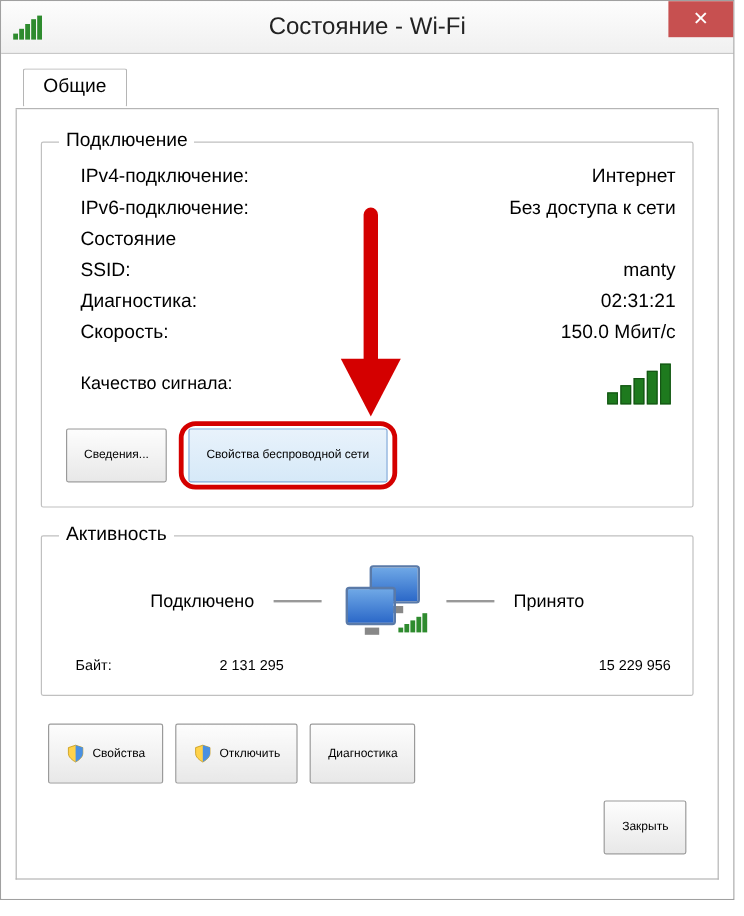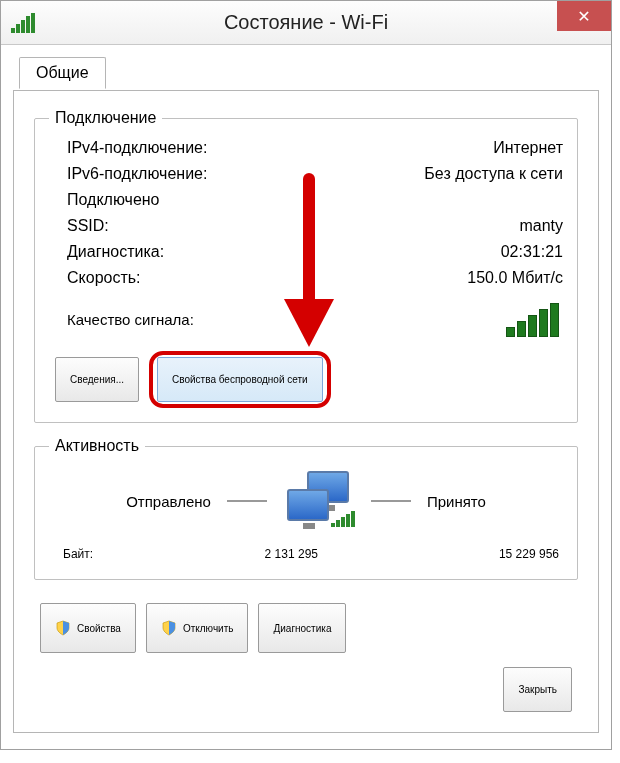--- a/index.html
+++ b/index.html
@@ -191,21 +191,21 @@
     align-items: flex-end;
     gap: 1px;
   }
   .minisignal span { width: 4px; background: #2e8b2e; }
   .byterow {
     display: flex;
     padding: 12px 4px 4px 14px;
     font-size: 12px;
   }
   .byterow .blabel { flex: 0 0 120px; text-align: left; }
-  .byterow .bsent  { flex: 1; text-align: right; padding-right: 46px;}
+  .byterow .bsent  { flex: 1; padding-right: 46px;}
   .byterow .bgap   { flex: 0 0 60px; }
   .byterow .brecv  { flex: 1; text-align: right; }
   .bottom-btns {
     display: flex;
     gap: 10px;
     margin-top: 23px;
     margin-left: 6px;
   }
   .shield {
     width: 16px; height: 16px;
@@ -261,21 +261,21 @@
 
         <div class="row">
           <span class="label">IPv4-подключение:</span>
           <span class="value">Интернет</span>
         </div>
         <div class="row">
           <span class="label">IPv6-подключение:</span>
           <span class="value">Без доступа к сети</span>
         </div>
         <div class="row">
-          <span class="value">Подключено</span>
+          <span class="value">Состояние</span>
         </div>
         <div class="row">
           <span class="label">SSID:</span>
           <span class="value">manty</span>
         </div>
         <div class="row">
           <span class="label">Диагностика:</span>
           <span class="value">02:31:21</span>
         </div>
         <div class="row">
@@ -303,21 +303,21 @@
               <span>Свойства беспроводной сети</span>
             </button>
           </span>
         </div>
       </fieldset>
 
       <fieldset>
         <legend>Активность</legend>
 
         <div class="actrow">
-          <span>Отправлено</span>
+          <span>Подключено</span>
           <span class="dash"></span>
           <div class="monitors">
             <div class="mon mon1"></div>
             <div class="mon mon2"></div>
             <div class="minisignal">
               <span style="height:4px"></span>
                 <span style="height:7px"></span>
                 <span style="height:10px"></span>
                 <span style="height:13px"></span>
                 <span style="height:16px"></span>

